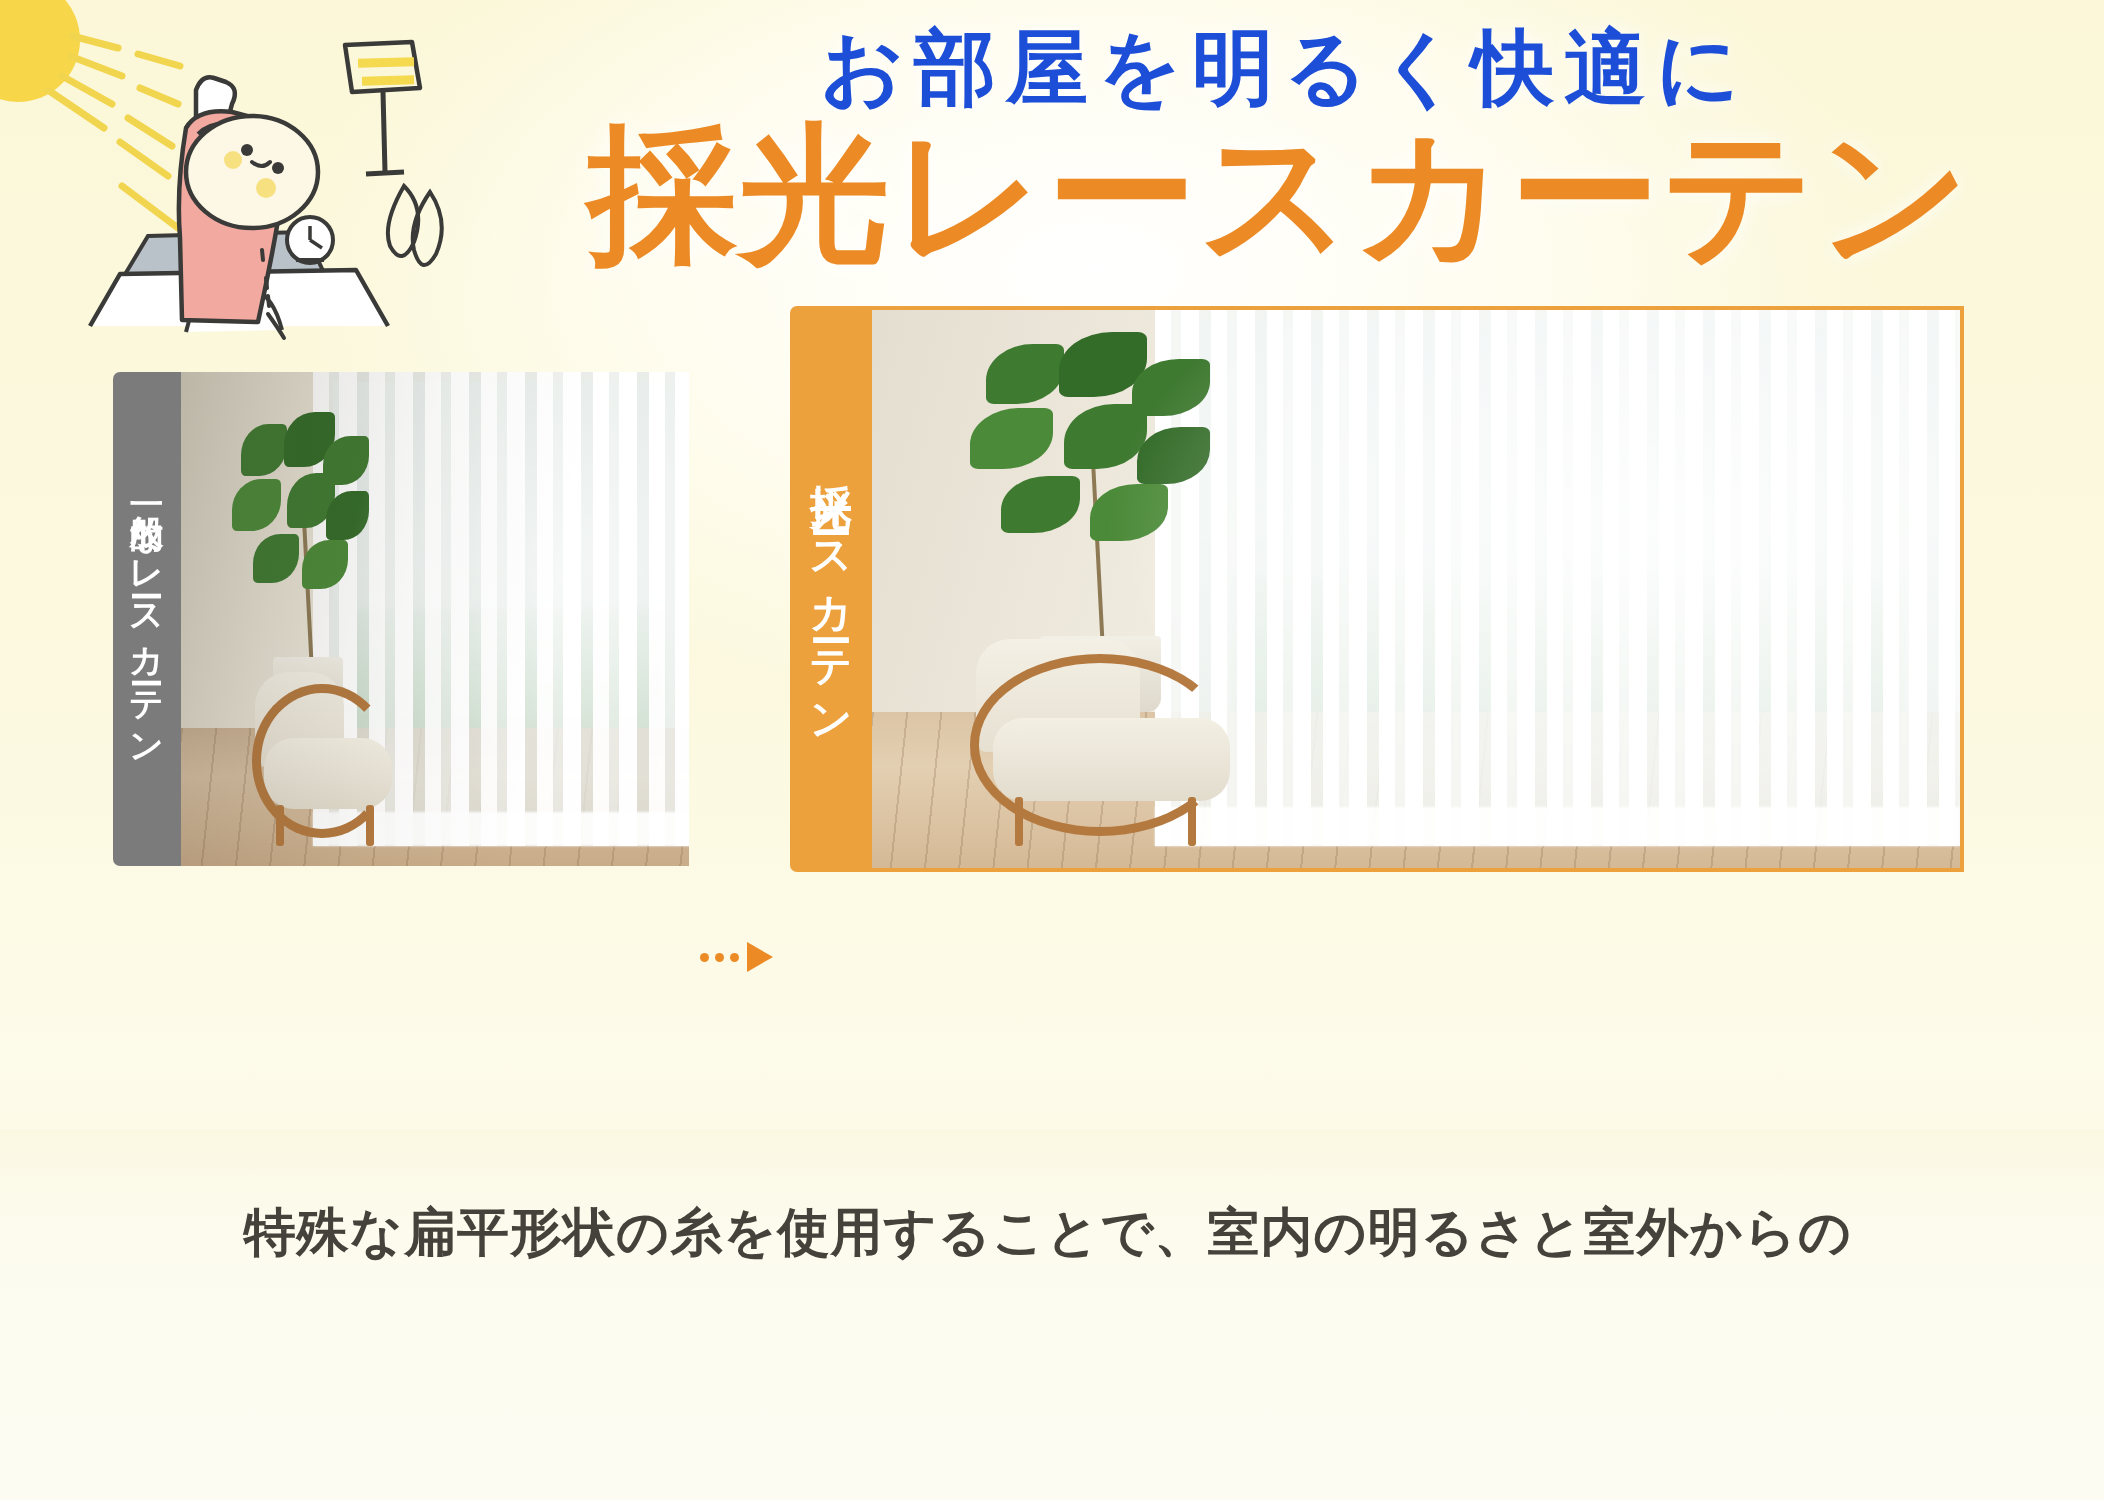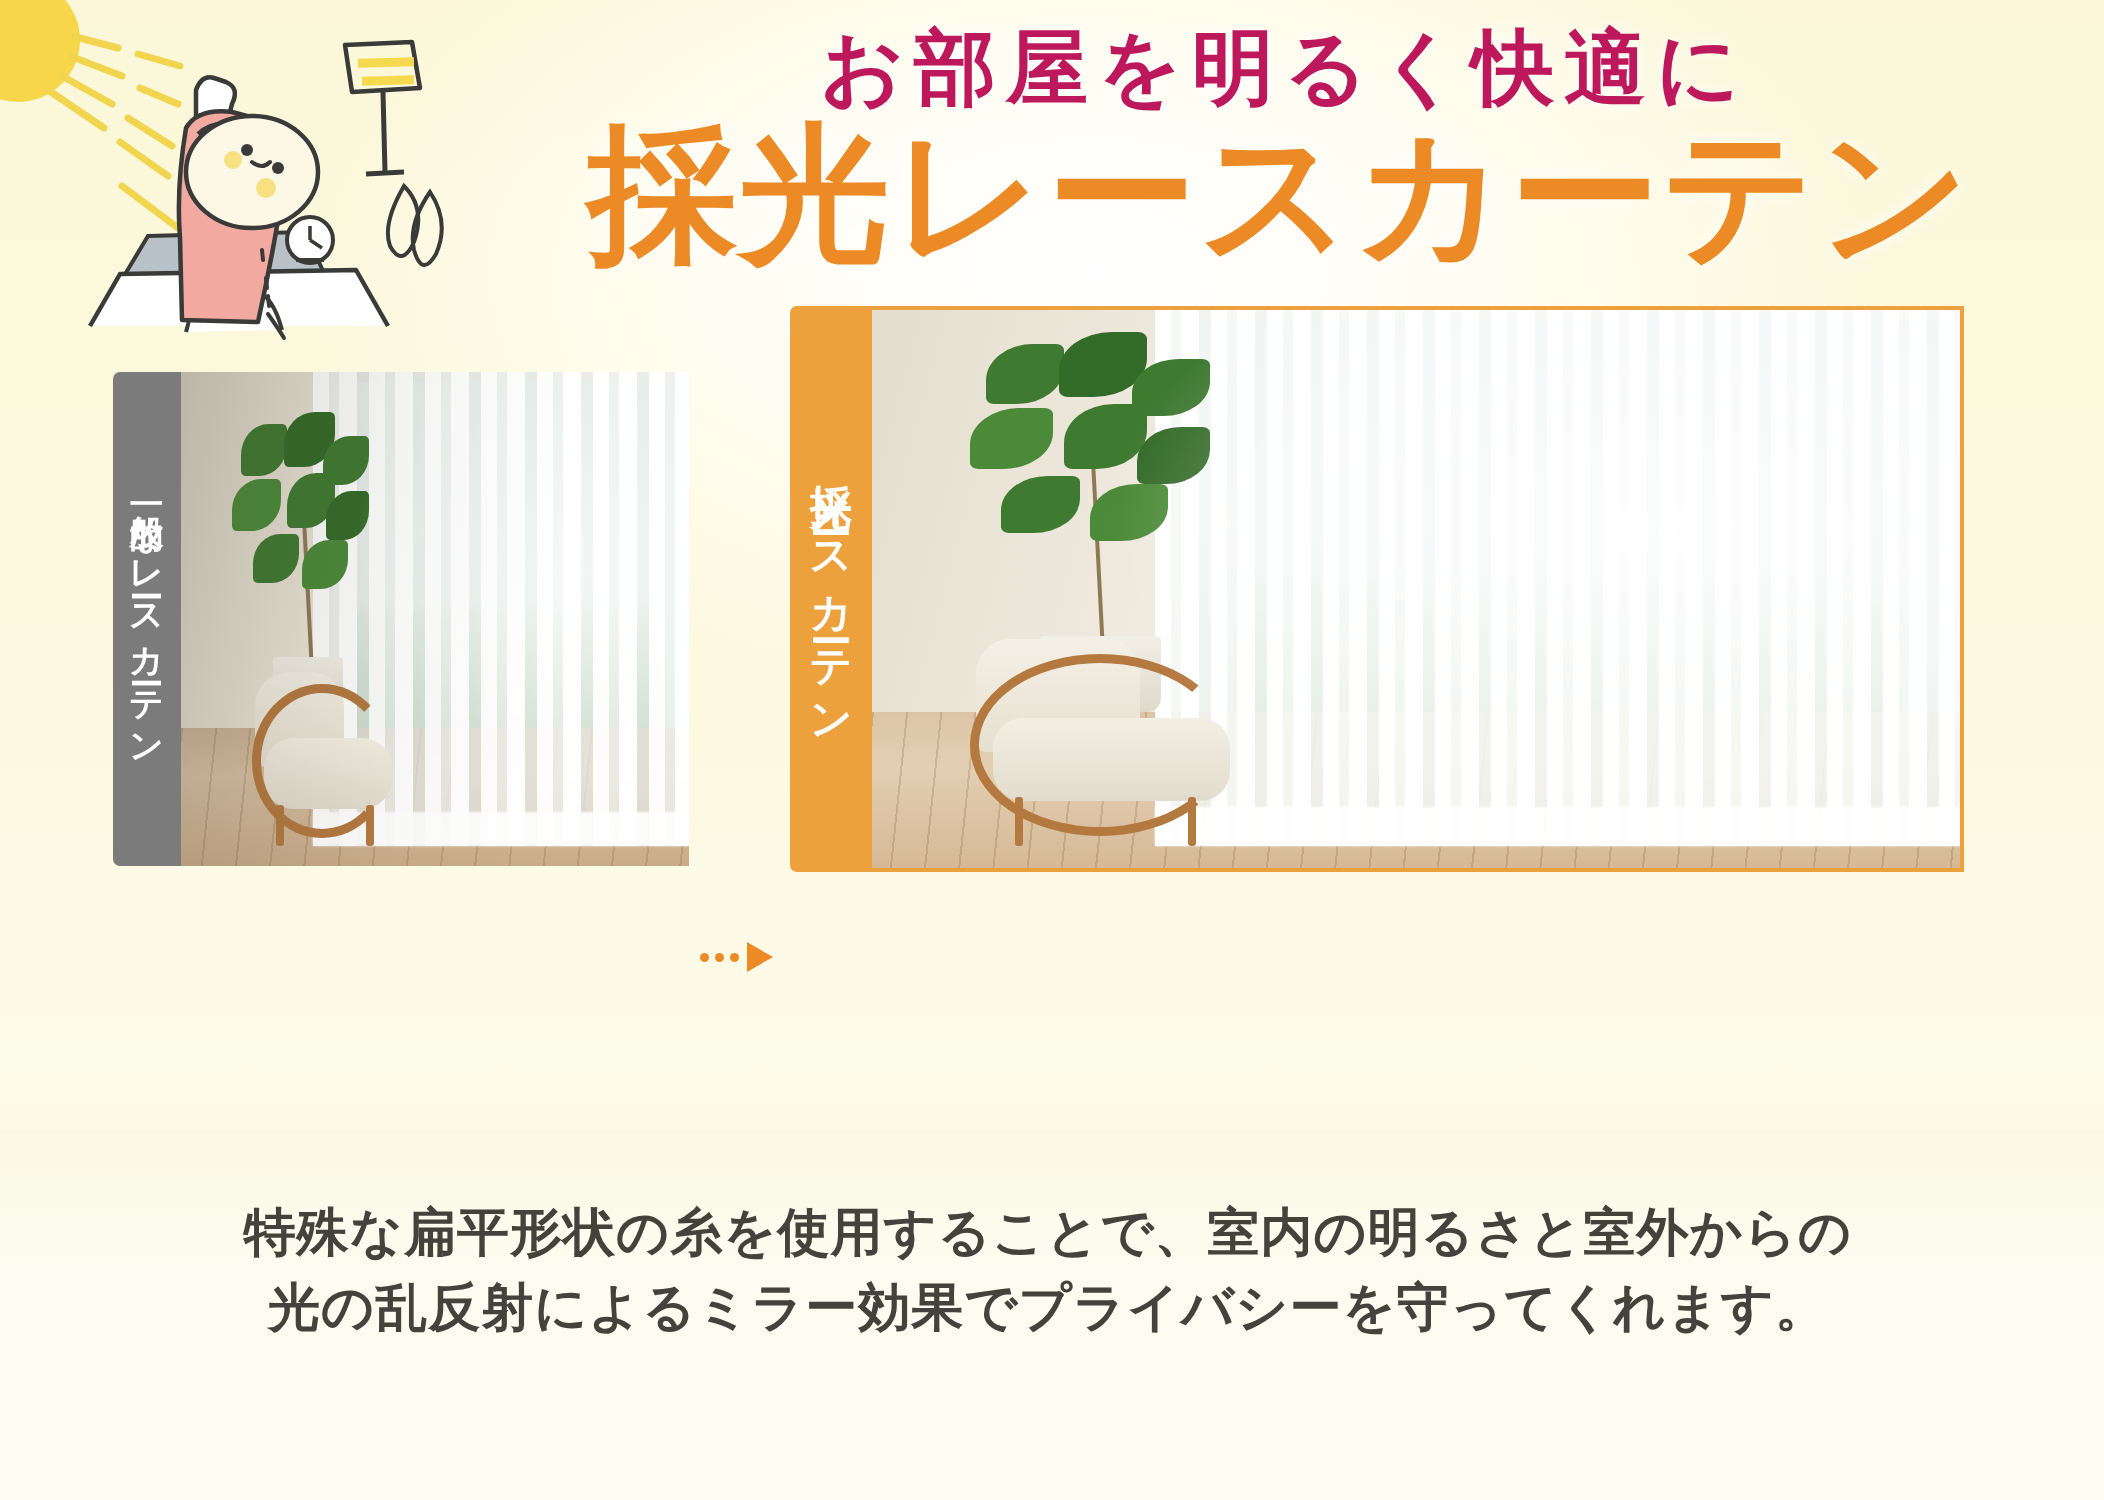--- a/index.html
+++ b/index.html
@@ -23,21 +23,21 @@
   }
 
   
   #illustration { position:absolute; left:0px; top:0px; width:470px; height:360px; }
 
   
   #headline-group {
     position:absolute; left:480px; top:26px; width:1600px; text-align:center;
   }
   #sub-headline {
-    font-size:82px; line-height:1.02; color:#be185d; font-weight:bold;
+    font-size:82px; line-height:1.02; color:#1d4ed8; font-weight:bold;
     letter-spacing:10px; text-indent:10px;
     text-shadow:0 0 18px rgba(255,255,255,0.9);
   }
   #main-title {
     margin-top:8px;
     font-size:150px; line-height:1.02; color:#ec8b26; font-weight:bold;
     letter-spacing:2px;
     text-shadow:0 0 22px rgba(255,255,255,0.85);
   }
 
@@ -287,14 +287,13 @@
           <div class="leg" style="right:20%;"></div>
         </div>
         <div class="glow"></div>
       </div>
     </div>
   </div>
 </div>
 
 <div id="description">
   <span class="line">特殊な扁平形状の糸を使用することで、室内の明るさと室外からの</span>
-  <span class="line">光の乱反射によるミラー効果でプライバシーを守ってくれます。</span>
 </div>
 
 </body></html>

